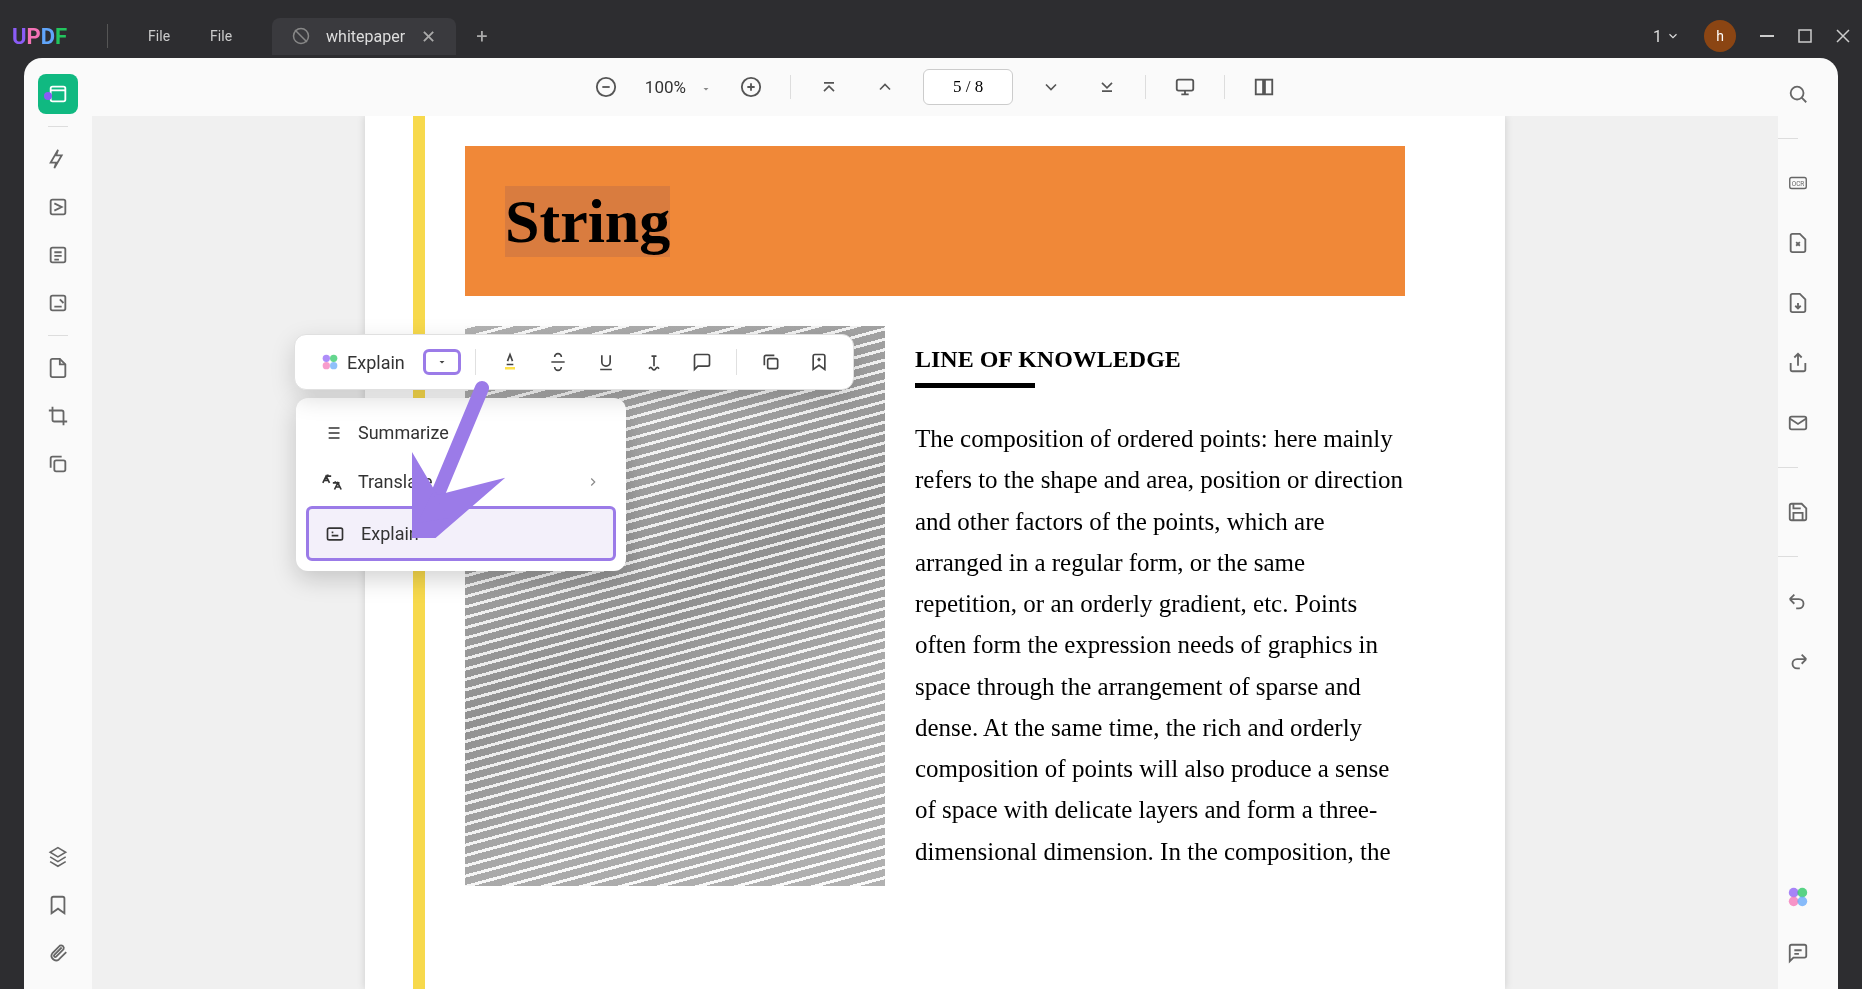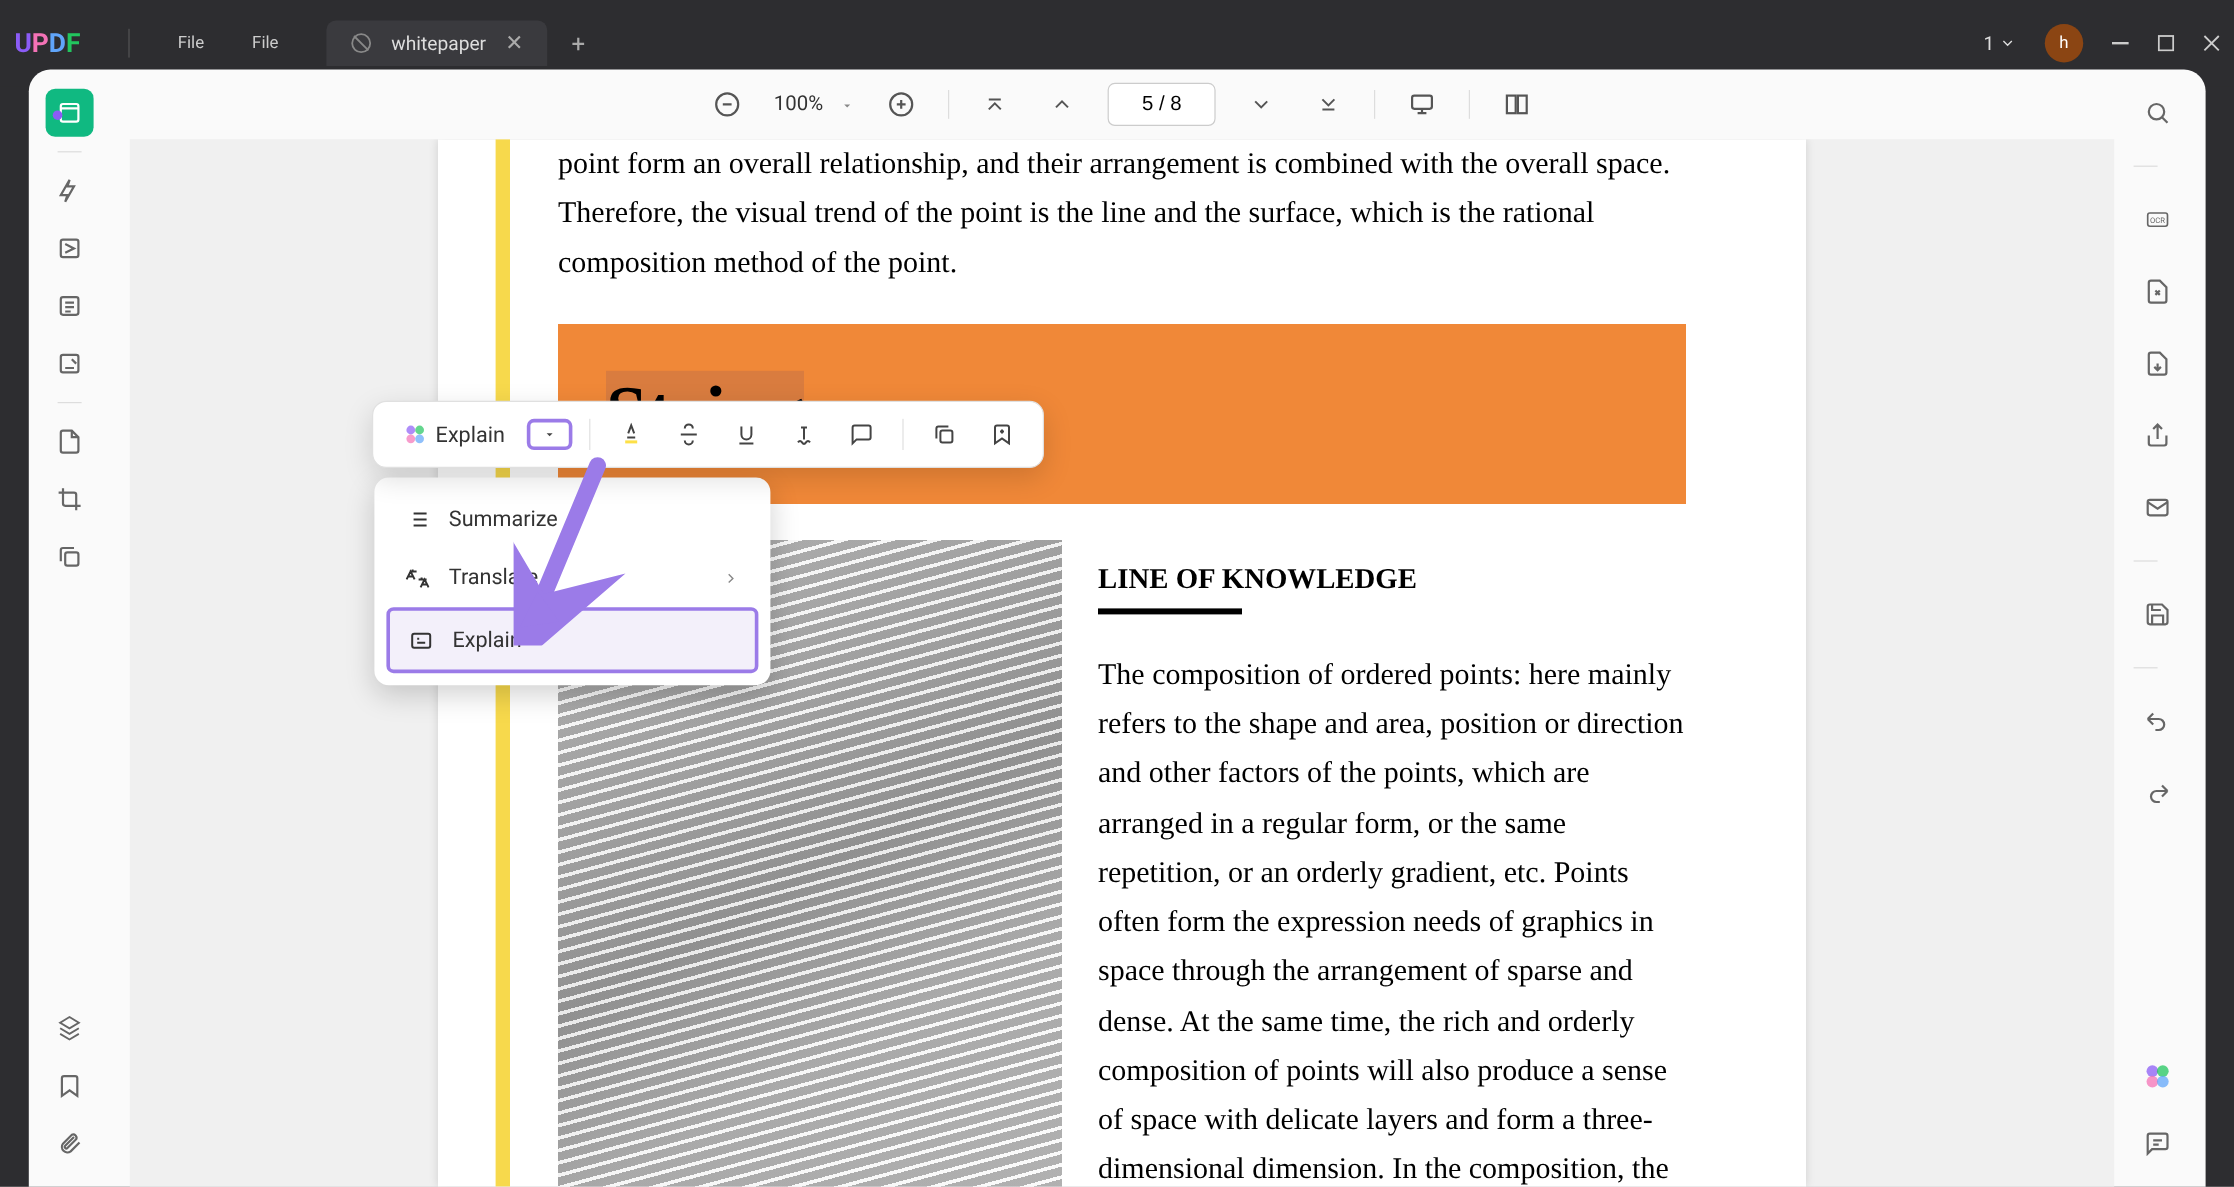--- a/index.html
+++ b/index.html
@@ -52,21 +52,20 @@
     
     .app-frame {
       position: absolute;
       top: 58px;
       left: 24px;
       right: 24px;
       bottom: 0;
       background: #fafafa;
       border-radius: 18px 18px 0 0;
       display: flex;
-      gap: 16px;
     }
 
     
     .left-sidebar {
       width: 68px;
       display: flex;
       flex-direction: column;
       align-items: center;
       padding: 16px 0;
       gap: 8px;
@@ -116,21 +115,21 @@
       height: 58px;
       display: flex;
       align-items: center;
       justify-content: center;
       gap: 20px;
       color: #555;
     }
     .tb-btn { cursor: pointer; padding: 4px 8px; display: flex; align-items: center; gap: 6px; }
     .tb-sep { width: 1px; height: 24px; background: #ddd; }
     .zoom-level { font-size: 17px; color: #333; }
-    .page-input { width: 90px; height: 36px; border: 1px solid #ccc; border-radius: 6px; text-align: center; font-size: 17px; background: #fff; }
+    .page-input { width: 90px; height: 36px; border: 1px solid #ccc; border-radius: 6px; text-align: center; font-size: 17px; background: #fff; font-family: Liberation Serif, serif; }
 
     
     .doc-viewport {
       flex: 1;
       display: flex;
       justify-content: center;
       background: #f0f0f0;
       overflow: hidden;
     }
     .page {
@@ -432,21 +431,20 @@
         <svg width="22" height="22" viewBox="0 0 24 24" fill="none" stroke="currentColor" stroke-width="2">
             <rect x="3" y="4" width="8" height="16"></rect>
             <rect x="13" y="4" width="8" height="16"></rect>
           </svg>
       </div>
     </div>
 
     <div class="doc-viewport">
       <div class="page">
         <div class="yellow-marker"></div>
-        <p class="body-text">point form an overall relationship, and their arrangement is combined with the overall space. Therefore, the visual trend of the point is the line and the surface, which is the rational composition method of the point.</p>
         <div class="orange-box">
           <span class="title">String</span>
         </div>
         <div class="two-col">
           <div class="col-image"></div>
           <div class="col-text">
             <h2 class="section-heading">LINE OF KNOWLEDGE</h2>
             <div class="heading-underline"></div>
             <p class="body-text" style="padding:0">The composition of ordered points: here mainly refers to the shape and area, position or direction and other factors of the points, which are arranged in a regular form, or the same repetition, or an orderly gradient, etc. Points often form the expression needs of graphics in space through the arrangement of sparse and dense. At the same time, the rich and orderly composition of points will also produce a sense of space with delicate layers and form a three-dimensional dimension. In the composition, the</p>
           </div>

